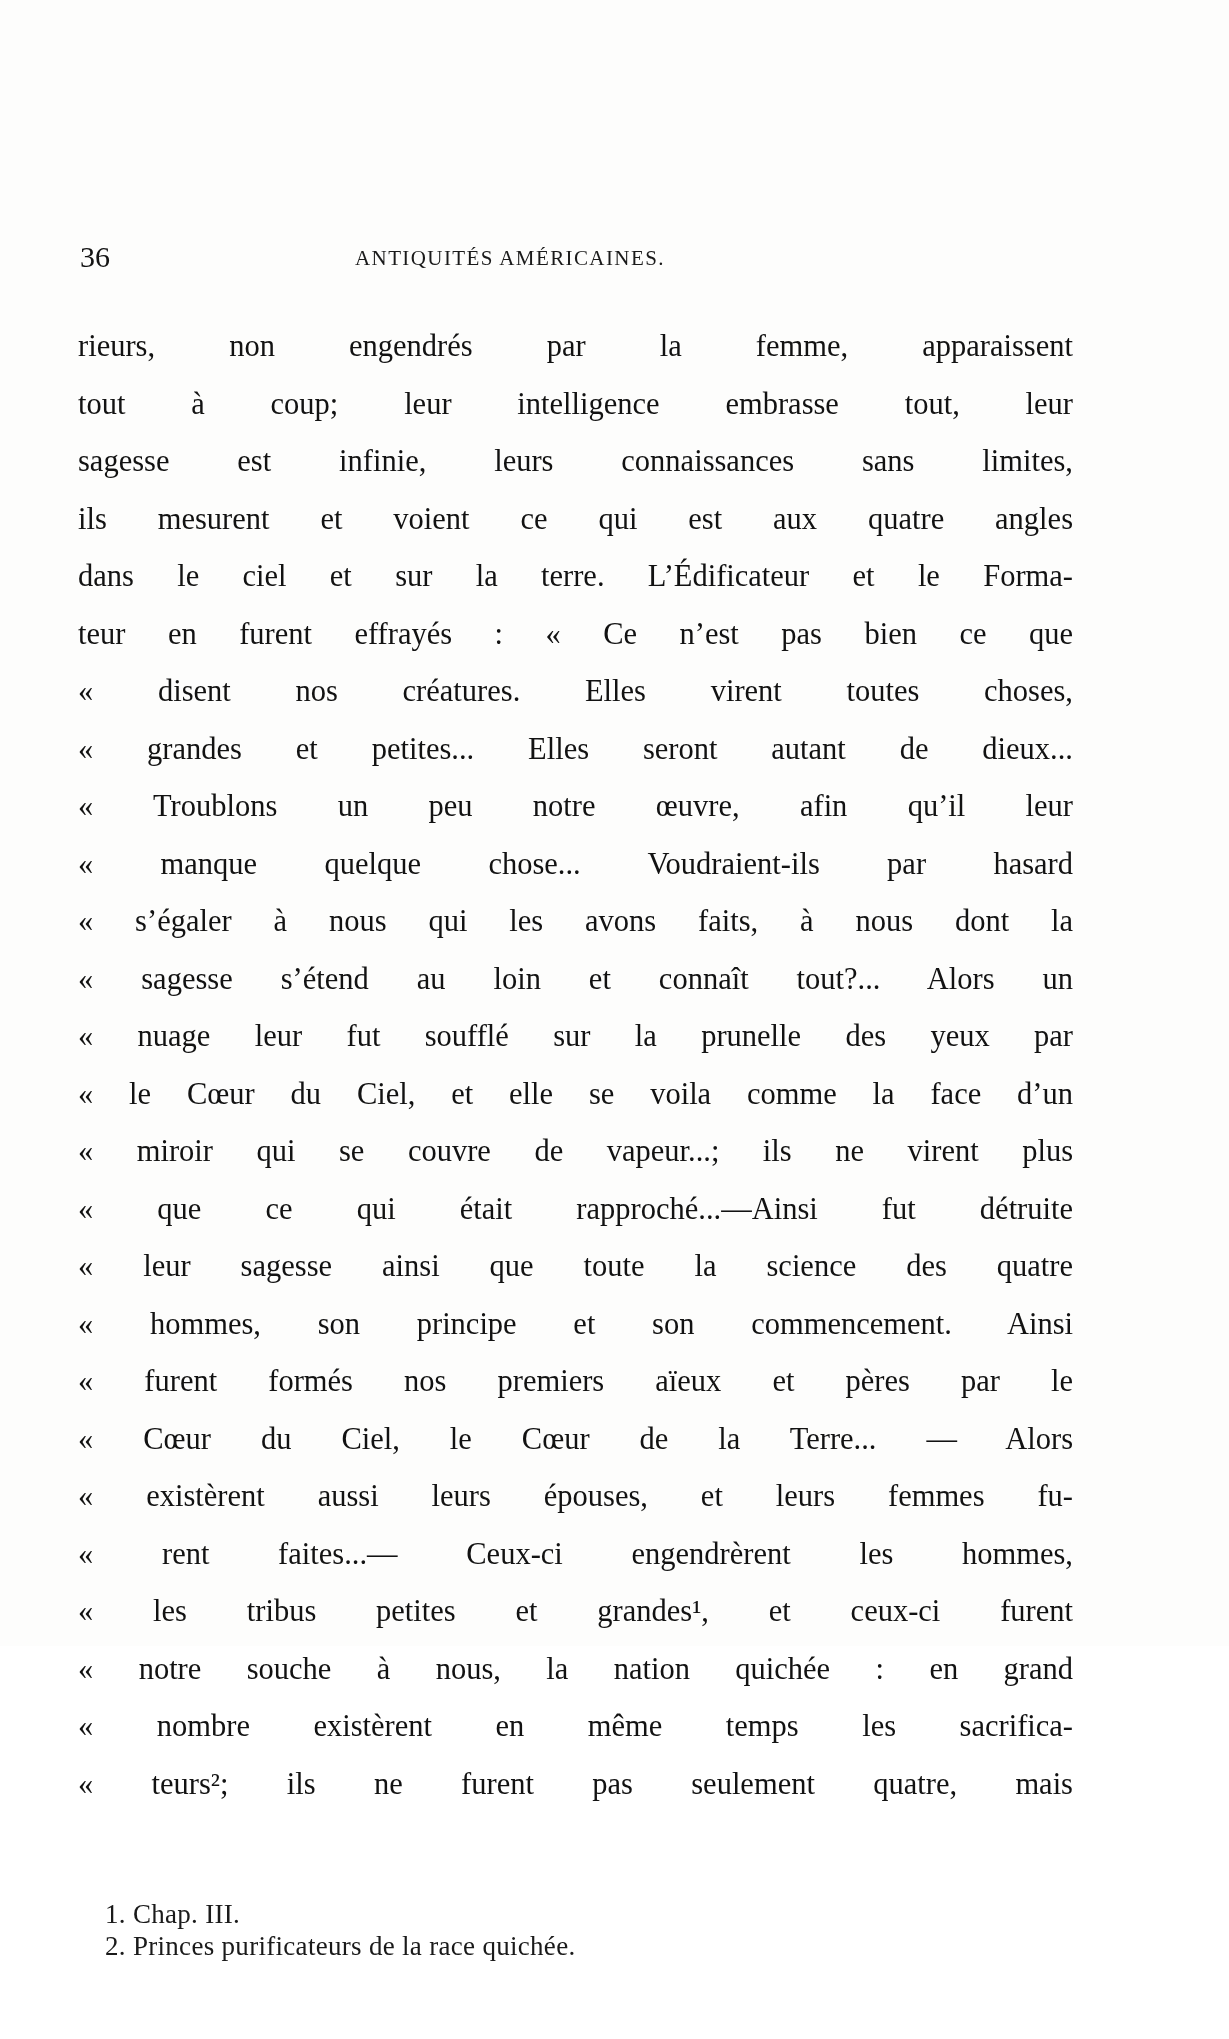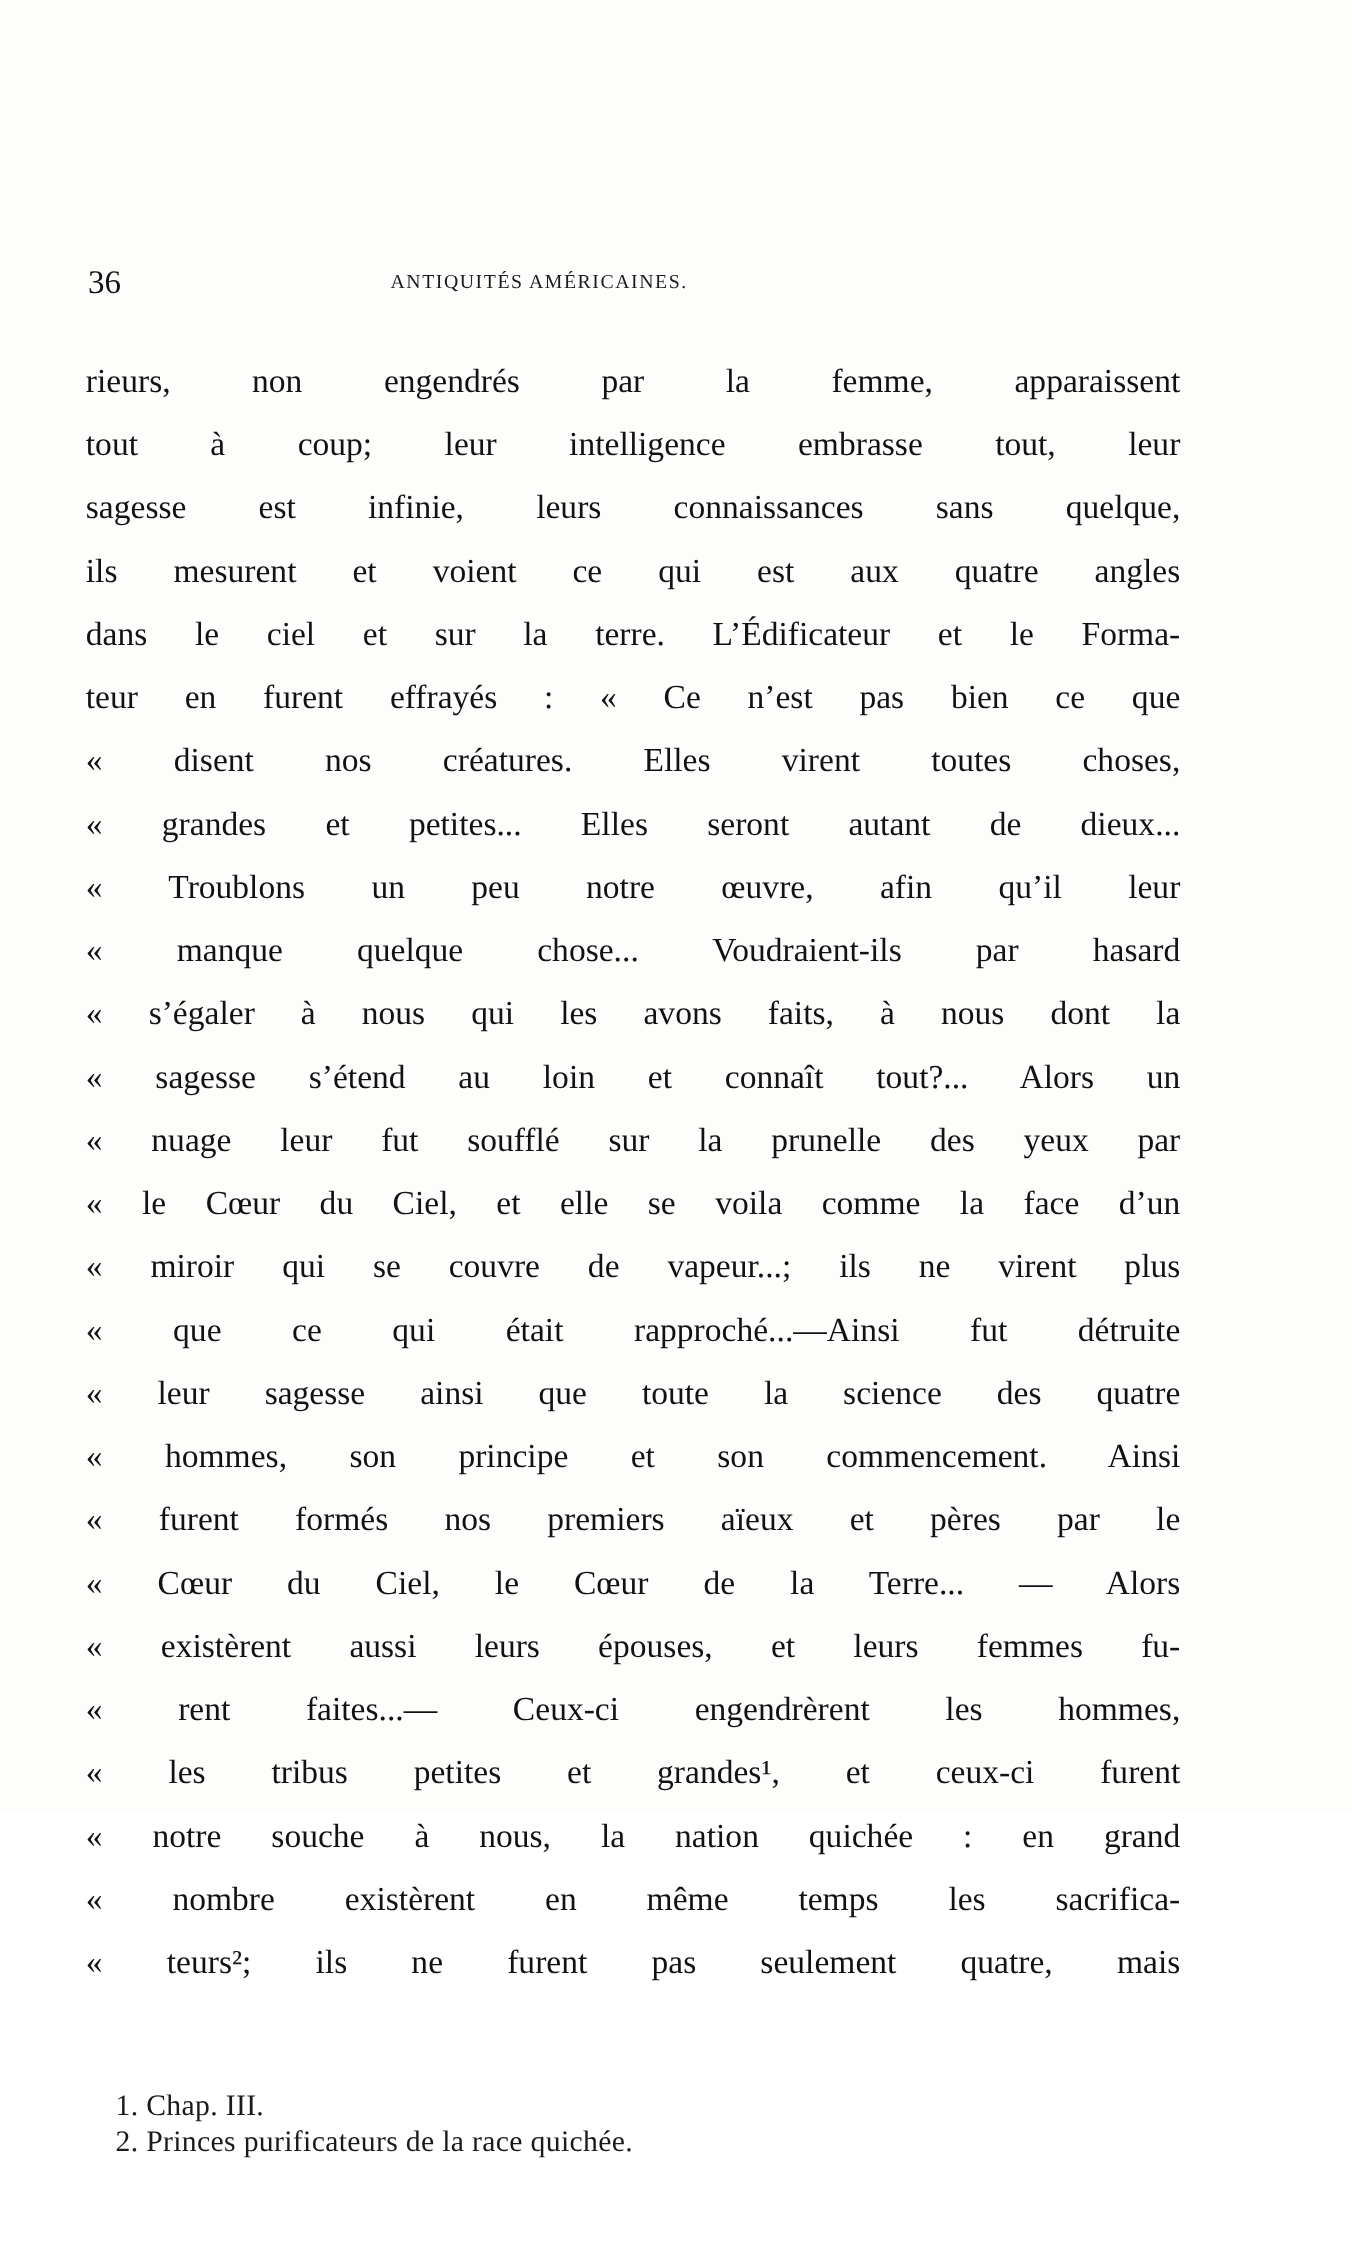--- a/index.html
+++ b/index.html
@@ -36,21 +36,21 @@
     top: 0px;
     font-size: 30px;
     font-family: "Liberation Serif", serif;
     letter-spacing: 0px;
     color: #131313;
   }
   .running-title {
     position: absolute;
     left: 275px;
     top: 6px;
-    font-size: 18px;
+    font-size: 21px;
     letter-spacing: 1.4px;
     color: #1a1a1a;
     font-family: "Liberation Serif", serif;
   }
   .body-block {
     position: absolute;
     left: 78px;
     top: 318px;
     width: 995px;
   }
@@ -90,21 +90,21 @@
 <div class="page">
 
   <div class="header">
     <span class="folio">36</span>
     <span class="running-title">ANTIQUITÉS AMÉRICAINES.</span>
   </div>
 
   <div class="body-block">
     <span class="line j">rieurs, non engendrés par la femme, apparaissent</span>
     <span class="line j">tout à coup; leur intelligence embrasse tout, leur</span>
-    <span class="line j">sagesse est infinie, leurs connaissances sans quelque,</span>
+    <span class="line j">sagesse est infinie, leurs connaissances sans limites,</span>
     <span class="line j">ils mesurent et voient ce qui est aux quatre angles</span>
     <span class="line j">dans le ciel et sur la terre. L’Édificateur et le Forma-</span>
     <span class="line j">teur en furent effrayés : « Ce n’est pas bien ce que</span>
     <span class="line j">« disent nos créatures. Elles virent toutes choses,</span>
     <span class="line j">« grandes et petites... Elles seront autant de dieux...</span>
     <span class="line j">« Troublons un peu notre œuvre, afin qu’il leur</span>
     <span class="line j">« manque quelque chose... Voudraient-ils par hasard</span>
     <span class="line j">« s’égaler à nous qui les avons faits, à nous dont la</span>
     <span class="line j">« sagesse s’étend au loin et connaît tout?... Alors un</span>
     <span class="line j">« nuage leur fut soufflé sur la prunelle des yeux par</span>

